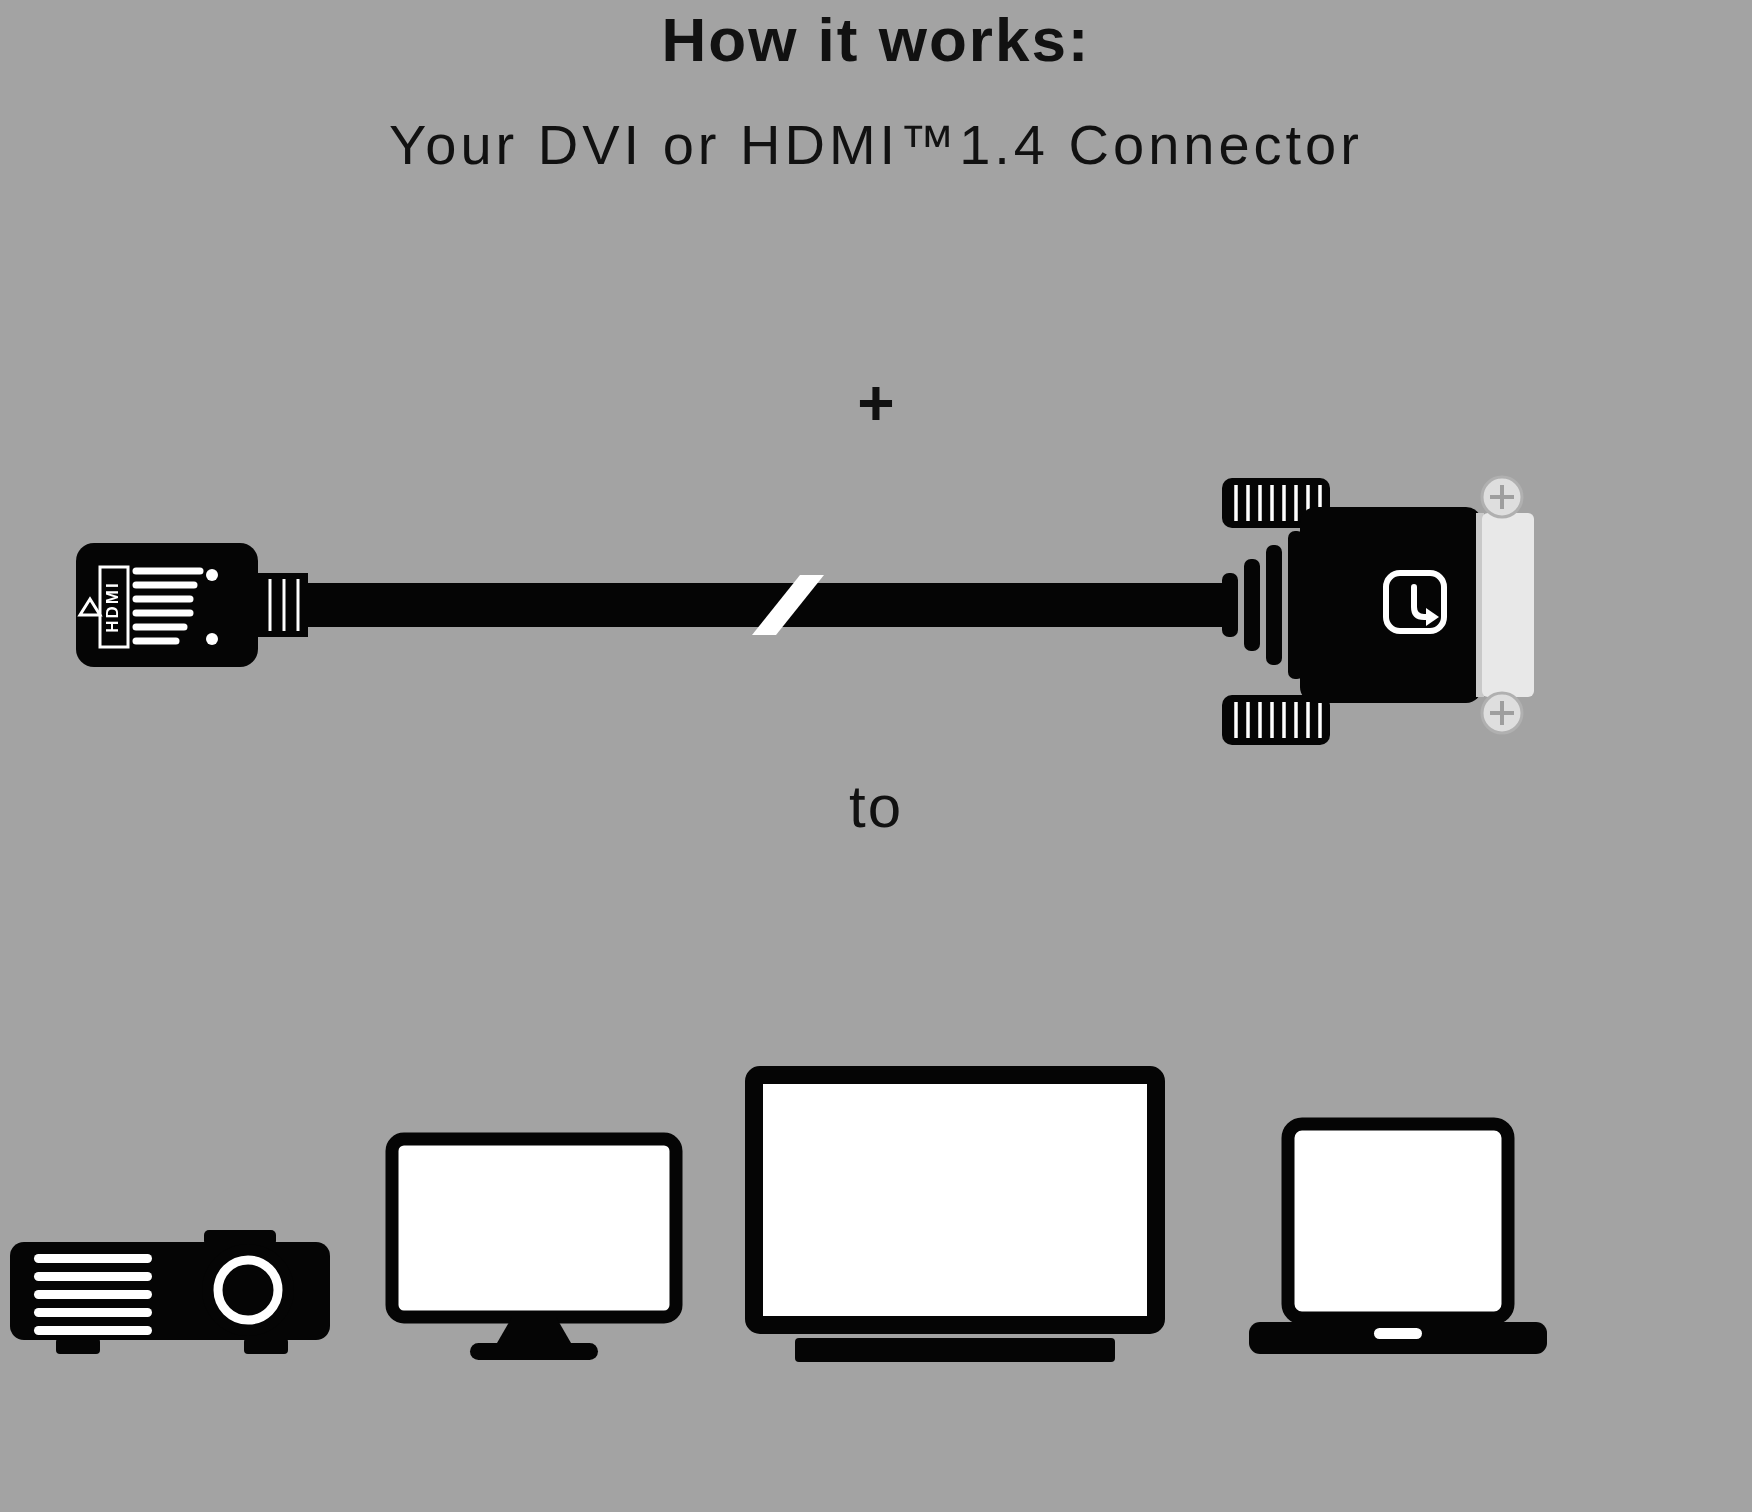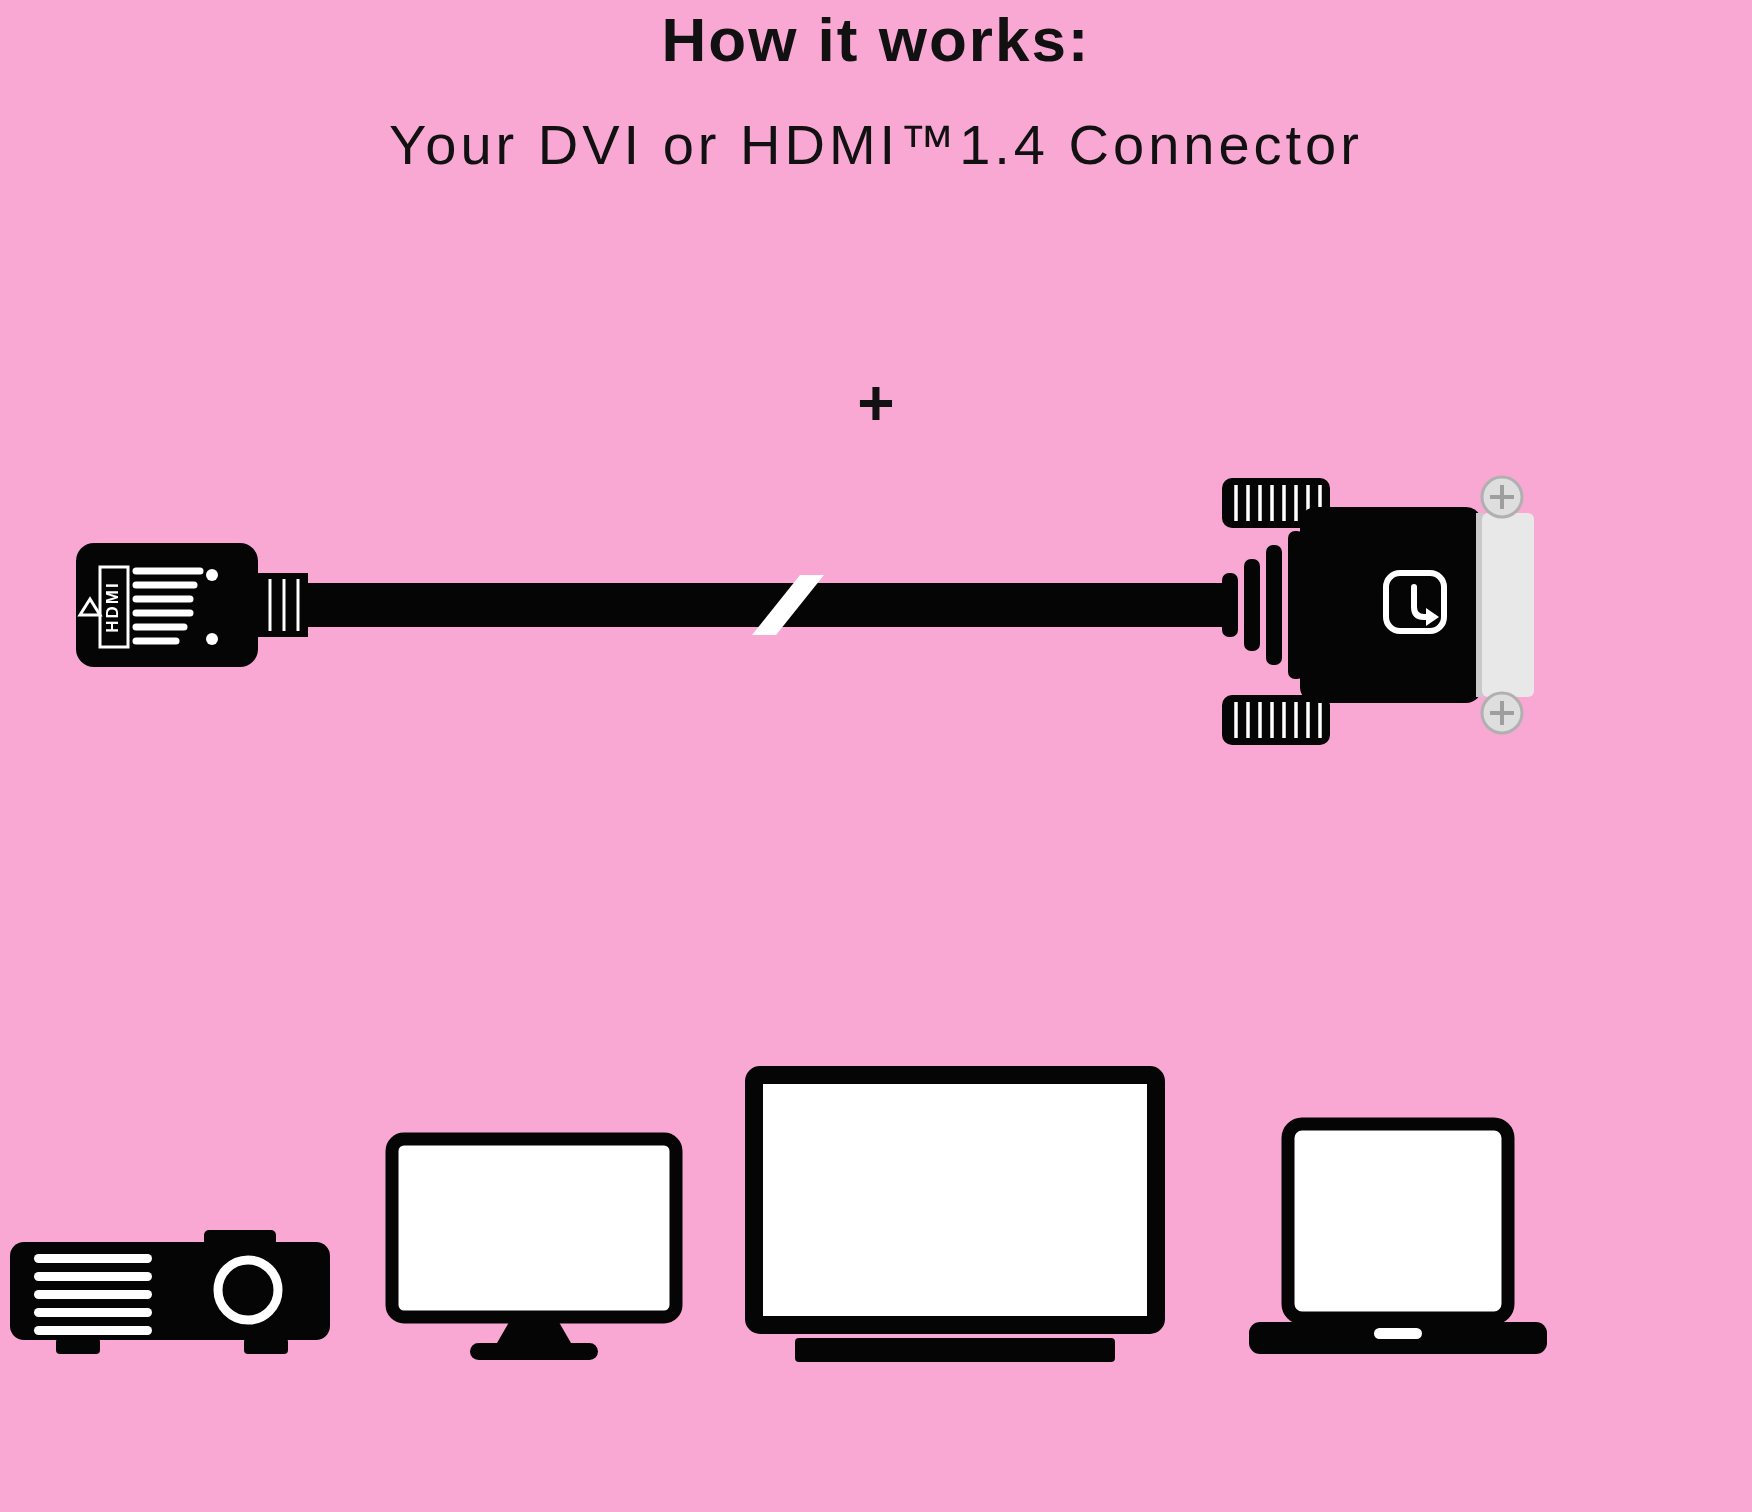--- a/index.html
+++ b/index.html
@@ -3,21 +3,21 @@
 <meta charset="utf-8">
 <style>
   * { margin:0; padding:0; box-sizing:border-box; }
   html,body{
     width:1752px; height:1512px;
     background:#ffffff;
     font-family:"Liberation Sans", sans-serif;
     color:#111111;
     overflow:hidden;
   }
-  .stage{ position:relative; width:1752px; height:1512px; background:#f9a8d4; }
+  .stage{ position:relative; width:1752px; height:1512px; background:#a3a3a3; }
 
   .txt{ position:absolute; left:0; width:100%; text-align:center; white-space:pre; }
   .title{ top:4px;  font-size:62px; font-weight:700; letter-spacing:2px; }
   .line1{ top:112px; font-size:56px; font-weight:400; letter-spacing:4px; }
   .line2{ top:222px; font-size:56px; font-weight:400; letter-spacing:4px; }
   .plus { top:366px; font-size:64px; font-weight:600; }
   .to   { top:772px; font-size:60px; font-weight:400; letter-spacing:2px; }
 
   .cable-svg{ position:absolute; left:0; top:455px; }
   .icon-svg{ position:absolute; }
@@ -31,20 +31,21 @@
   .wline{ stroke:#ffffff; fill:none; }
 </style>
 </head>
 <body>
 
 <div class="stage">
 
   <div class="txt title">How it works:</div>
   <div class="txt line1">Your DVI or HDMI™1.4 Connector</div>
   <div class="txt plus">+</div>
+  <div class="txt to">to</div>
 
   <svg class="cable-svg" width="1752" height="320" viewBox="0 0 1752 320">
 
     <g>
       <rect class="ink" x="300" y="128" width="925" height="44"></rect>
 
       <polygon class="wt" points="800,120 824,120 776,180 752,180"></polygon>
     </g>
 
     <g>

